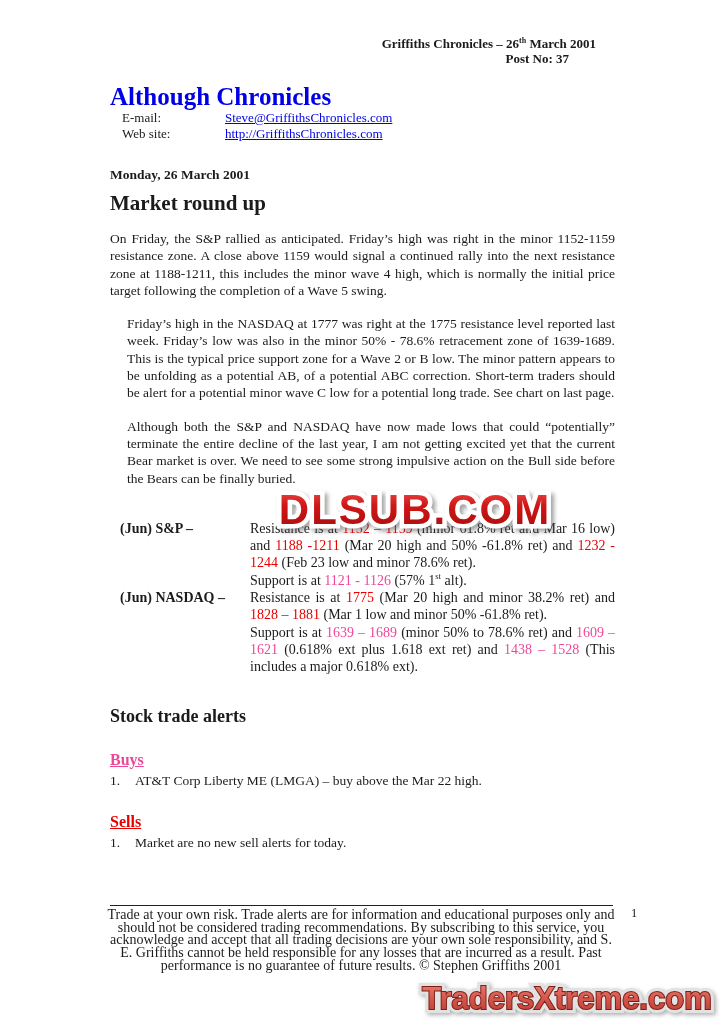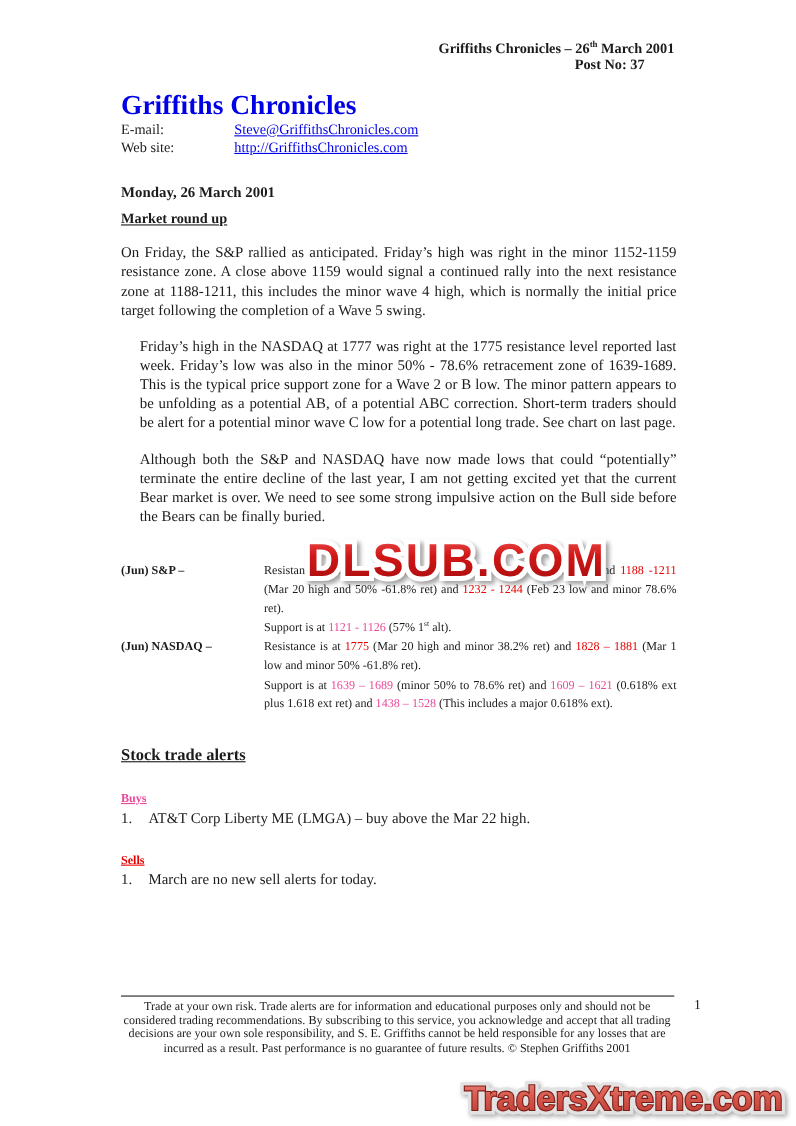--- a/index.html
+++ b/index.html
@@ -9,80 +9,80 @@
   }
   .sup { vertical-align:super; font-size:0.62em; line-height:0; }
   .red { color:#e80000; }
   .blue { color:#ec4899; }
 
   
   .tc4s { position:absolute; top:3px; right:0px; z-index:1;
           filter:drop-shadow(2px 2px 1px rgba(0,0,0,0.30)); }
 
   
-  .doc-header { position:absolute; top:36px; right:111px; z-index:2;
+  .doc-header { position:absolute; top:36px; right:128px; z-index:2;
                 text-align:right; font-weight:bold; font-size:13px; line-height:15px; }
   .doc-header .post-no { margin-right:27px; }
 
   .content { position:absolute; left:110px; top:0; width:505px; }
 
   .masthead-title { margin:84px 0 0 0; font-size:25px; line-height:26px;
                     color:#0000e6; font-weight:bold; }
   .tagline { font-size:13px; margin-top:5px; line-height:15px; }
-  .contact-row { font-size:13px; line-height:15.5px; }
+  .contact-row { font-size:13px; line-height:15.5px;margin-left:12px; }
   .contact-label { display:inline-block; width:103px; }
   .link { color:#0000e6; text-decoration:underline; cursor:pointer; }
 
   .date-line { text-align:left; font-weight:bold; font-size:13.5px; margin-top:26px; }
-  .section-heading { font-size:13px; font-weight:bold; text-decoration:underline;
+  .section-heading { font-size:21px; font-weight:bold; 
                      margin:8px 0 0 0; }
   p.body { font-size:13.5px; line-height:17.3px; text-align:justify; margin:14px 0 0 0; }
   p.body.gap { margin-top:16px;margin-left:17px; }
 
-  .levels { margin-top:33px; font-size:11px; line-height:17.3px; }
+  .levels { margin-top:33px; font-size:14px; line-height:17.3px;margin-left:10px; }
   .level-row { display:flex; align-items:flex-start; }
   .level-label { width:130px; flex:none; font-weight:bold; }
   .level-text { width:375px; text-align:justify; }
 
-  .alerts-heading { font-size:15px; font-weight:bold; text-decoration:underline;
+  .alerts-heading { font-size:18px; font-weight:bold; 
                     margin:30px 0 12px 0; }
-  .sub-heading { font-size:11px; font-weight:bold; text-decoration:underline;
+  .sub-heading { font-size:16px; font-weight:bold; text-decoration:underline;
                  margin-top:24px; }
   .alert-item { font-size:13.5px; line-height:17px; margin-top:3px; }
   .alert-num { display:inline-block; width:25px; }
 
   
   .watermark { position:absolute; left:219px; top:481px; z-index:3;
                filter:drop-shadow(3px 3px 2px rgba(90,90,90,0.55)); }
 
   
   .footer-rule { position:absolute; left:110px; top:905px; width:503px;
                  border-top:1.6px solid #222; }
   .disclaimer { position:absolute; left:106px; top:909px; width:510px;
-                font-size:11px; line-height:12.7px; text-align:center; }
+                font-size:14px; line-height:12.7px; text-align:center; }
   .page-num { position:absolute; left:631px; top:906px; font-size:12.5px; }
 
   
   .tx-logo { position:absolute; right:6px; top:979px; z-index:3;
              filter:drop-shadow(2px 2px 2px rgba(120,120,120,0.6)); }
 </style>
 </head>
 <body>
 
 <div class="page">
 
 
   <div class="doc-header">
     <div><span>Griffiths Chronicles – 26</span><span class="sup">th</span><span> March 2001</span></div>
     <div class="post-no">Post No: 37</div>
   </div>
 
   <div class="content">
 
-    <h1 class="masthead-title">Griffiths Chronicles</h1>
+    <h1 class="masthead-title">Although Chronicles</h1>
     <div class="contact-row">
       <span class="contact-label">E-mail:</span><span class="link">Steve@GriffithsChronicles.com</span>
     </div>
     <div class="contact-row">
       <span class="contact-label">Web site:</span><span class="link">http://GriffithsChronicles.com</span>
     </div>
 
     <div class="date-line">Monday, 26 March 2001</div>
     <h2 class="section-heading">Market round up</h2>
     <p class="body">On Friday, the S&amp;P rallied as anticipated. Friday’s high was right in the minor 1152-1159 resistance zone. A close above 1159 would signal a continued rally into the next resistance zone at 1188-1211, this includes the minor wave 4 high, which is normally the initial price target following the completion of a Wave 5 swing.</p>
@@ -106,21 +106,21 @@
       </div>
     </div>
 
     <h2 class="alerts-heading">Stock trade alerts</h2>
     <div class="sub-heading blue">Buys</div>
     <div class="alert-item">
       <span class="alert-num">1.</span><span>AT&amp;T Corp Liberty ME (LMGA) – buy above the Mar 22 high.</span>
     </div>
     <div class="sub-heading red">Sells</div>
     <div class="alert-item">
-      <span class="alert-num">1.</span><span>March are no new sell alerts for today.</span>
+      <span class="alert-num">1.</span><span>Market are no new sell alerts for today.</span>
     </div>
 
   </div>
 
   <div class="watermark">
     <svg width="392" height="56" viewBox="0 0 392 56">
       <defs>
         <linearGradient id="wmGrad" x1="0" y1="0" x2="0" y2="1">
           <stop offset="0" stop-color="#ee5353"></stop>
           <stop offset="0.42" stop-color="#d01616"></stop>

